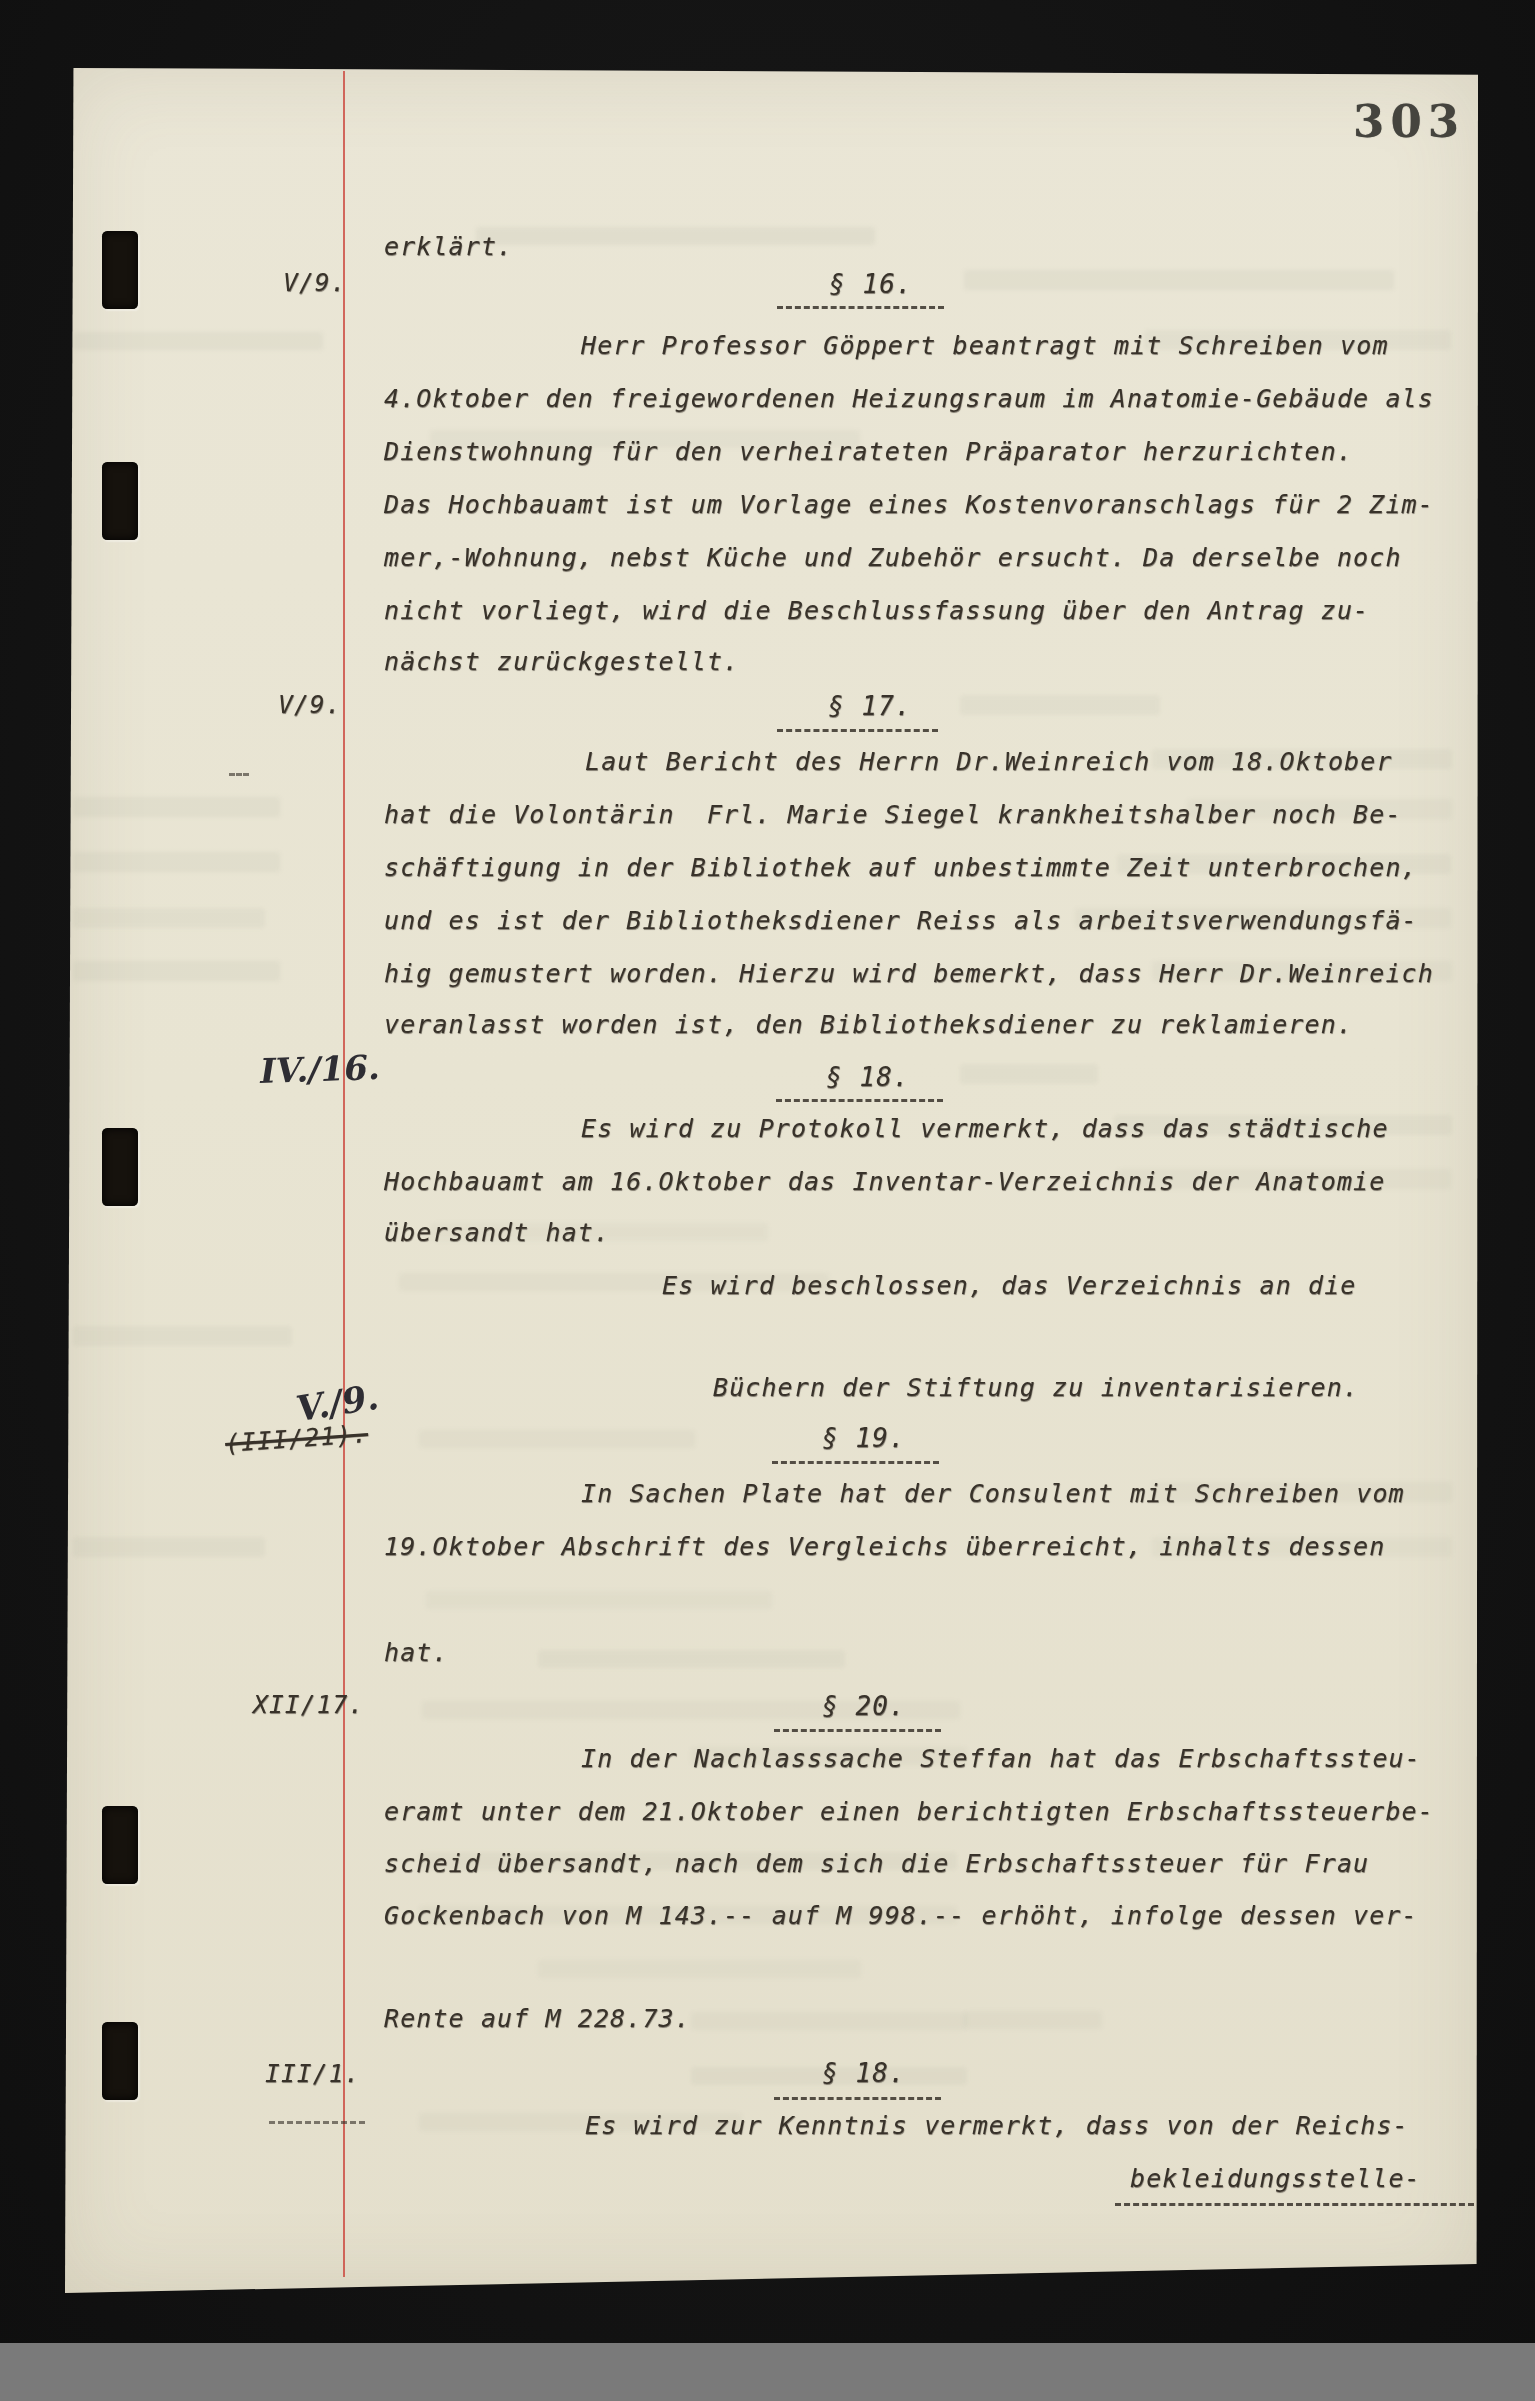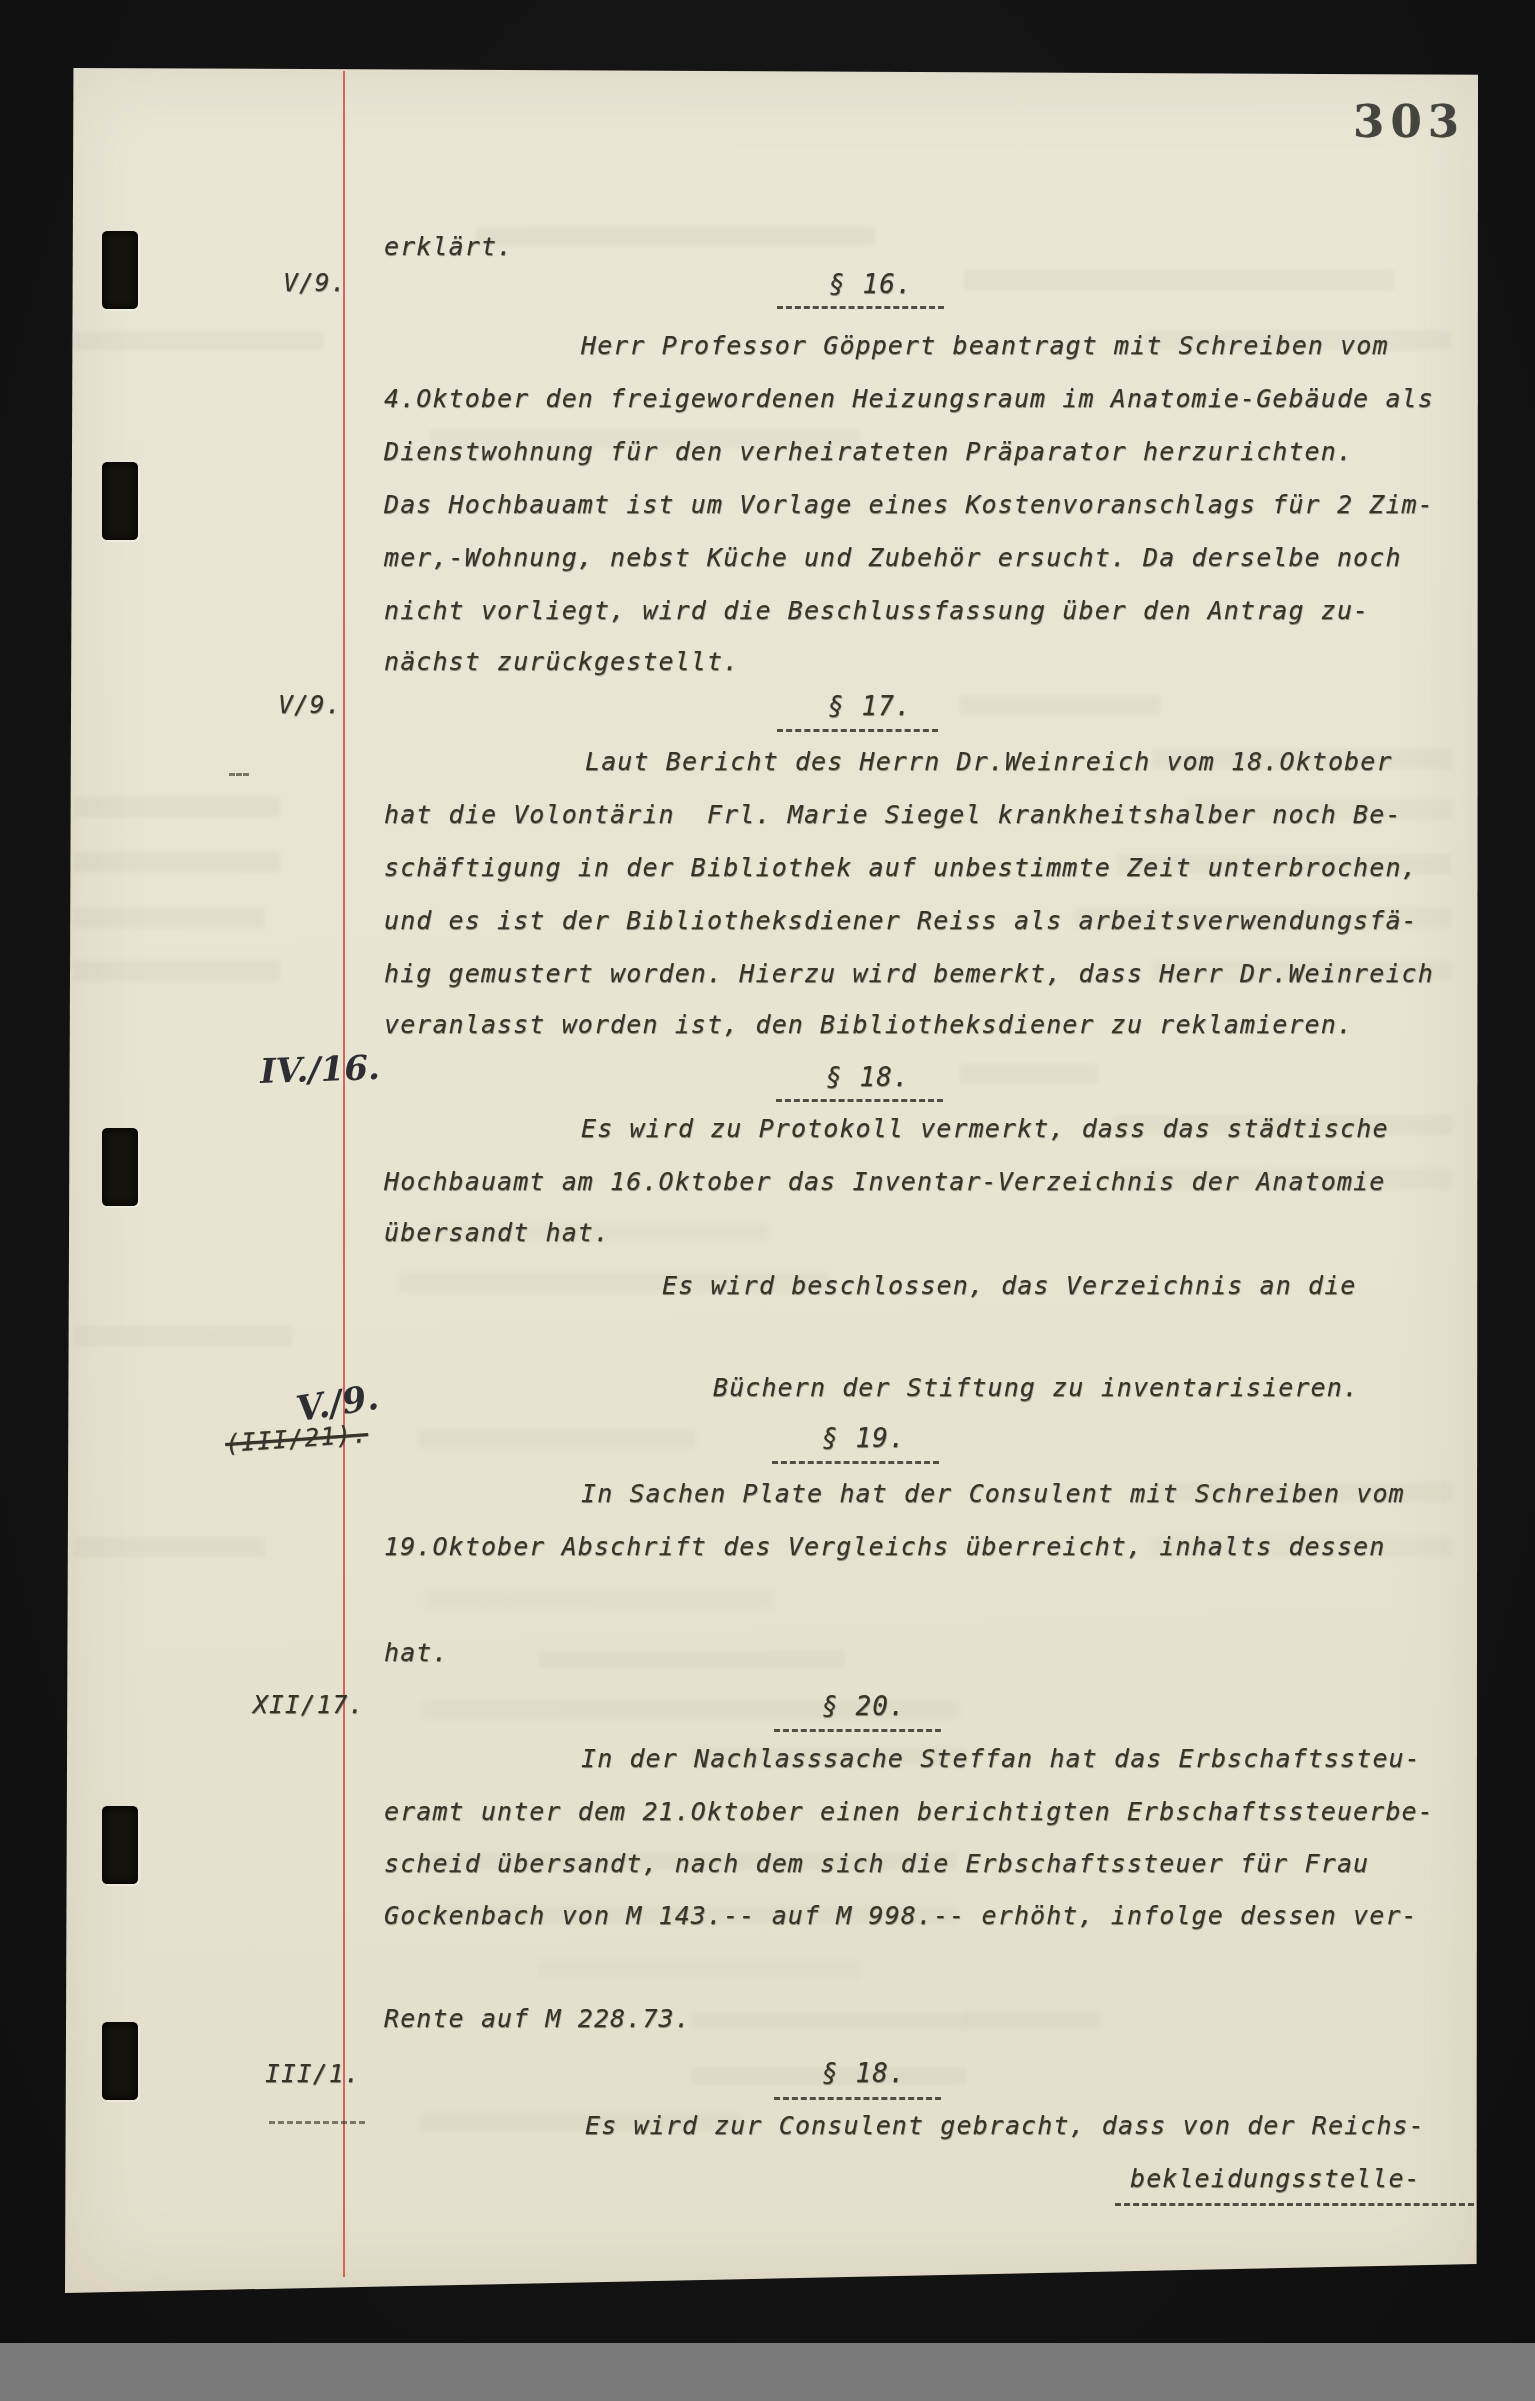--- a/index.html
+++ b/index.html
@@ -129,21 +129,21 @@
   <div class="t" style="left:581px;top:1746px">In der Nachlasssache Steffan hat das Erbschaftssteu-</div>
   <div class="t" style="left:384px;top:1799px">eramt unter dem 21.Oktober einen berichtigten Erbschaftssteuerbe-</div>
   <div class="t" style="left:384px;top:1851px">scheid übersandt, nach dem sich die Erbschaftssteuer für Frau</div>
   <div class="t" style="left:384px;top:1903px">Gockenbach von M 143.-- auf M 998.-- erhöht, infolge dessen ver-</div>
   <div class="t" style="left:384px;top:2006px">Rente auf M 228.73.</div>
 
   <div class="t mnote" style="left:265px;top:2062px">III/1.</div>
   <div class="dash light" style="left:269px;top:2121px;width:96px"></div>
   <div class="t heading" style="left:822px;top:2060px">§ 18.</div>
   <div class="dash" style="left:774px;top:2097px;width:167px"></div>
-  <div class="t" style="left:585px;top:2113px">Es wird zur Consulent gebracht, dass von der Reichs-</div>
+  <div class="t" style="left:585px;top:2113px">Es wird zur Kenntnis vermerkt, dass von der Reichs-</div>
   <div class="t" style="left:1130px;top:2166px">bekleidungsstelle-</div>
   <div class="dash" style="left:1115px;top:2203px;width:359px"></div>
 
   <div class="footerbar">
     
     
     
   </div>
 
 </div>

